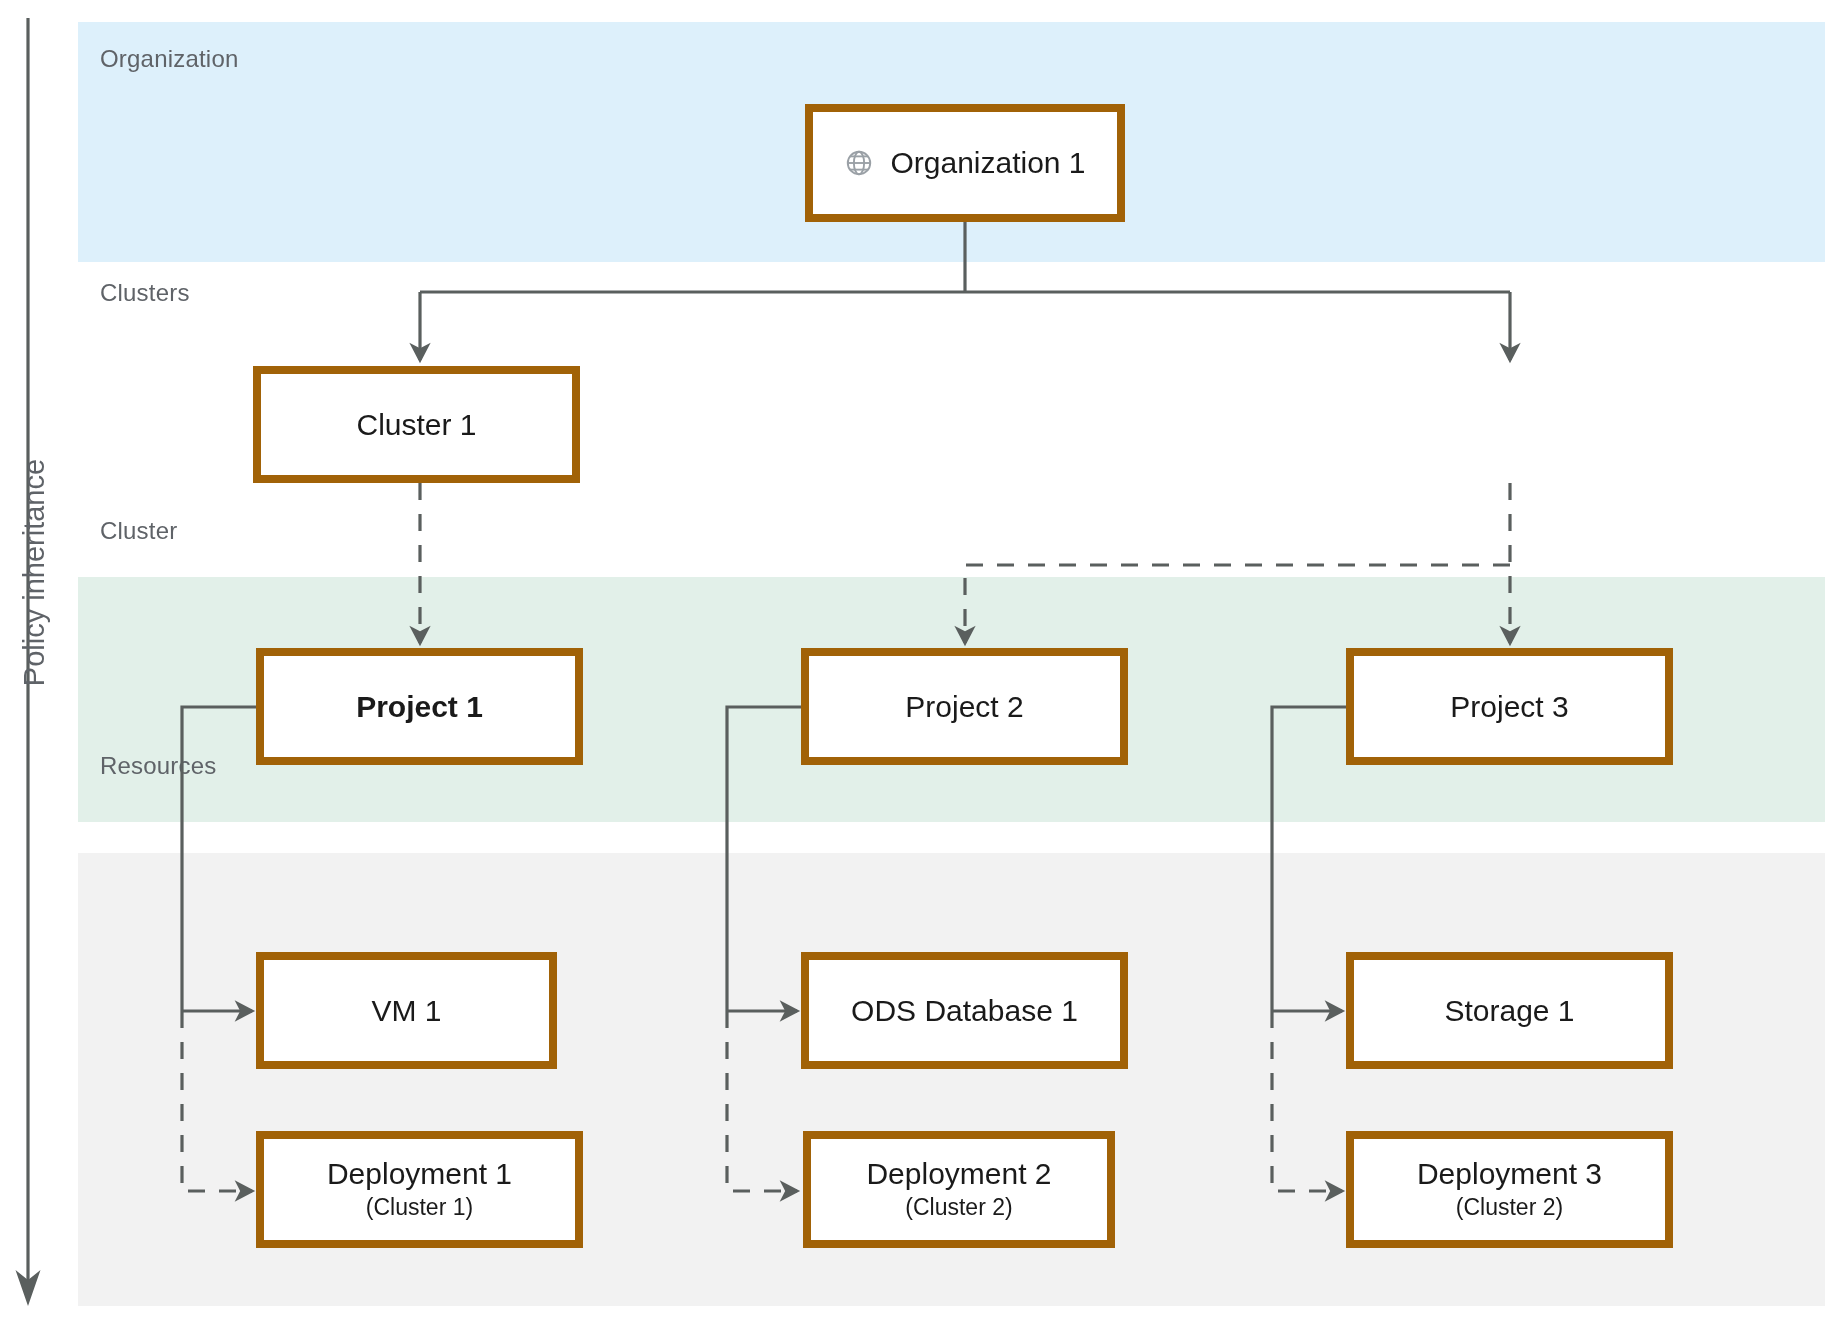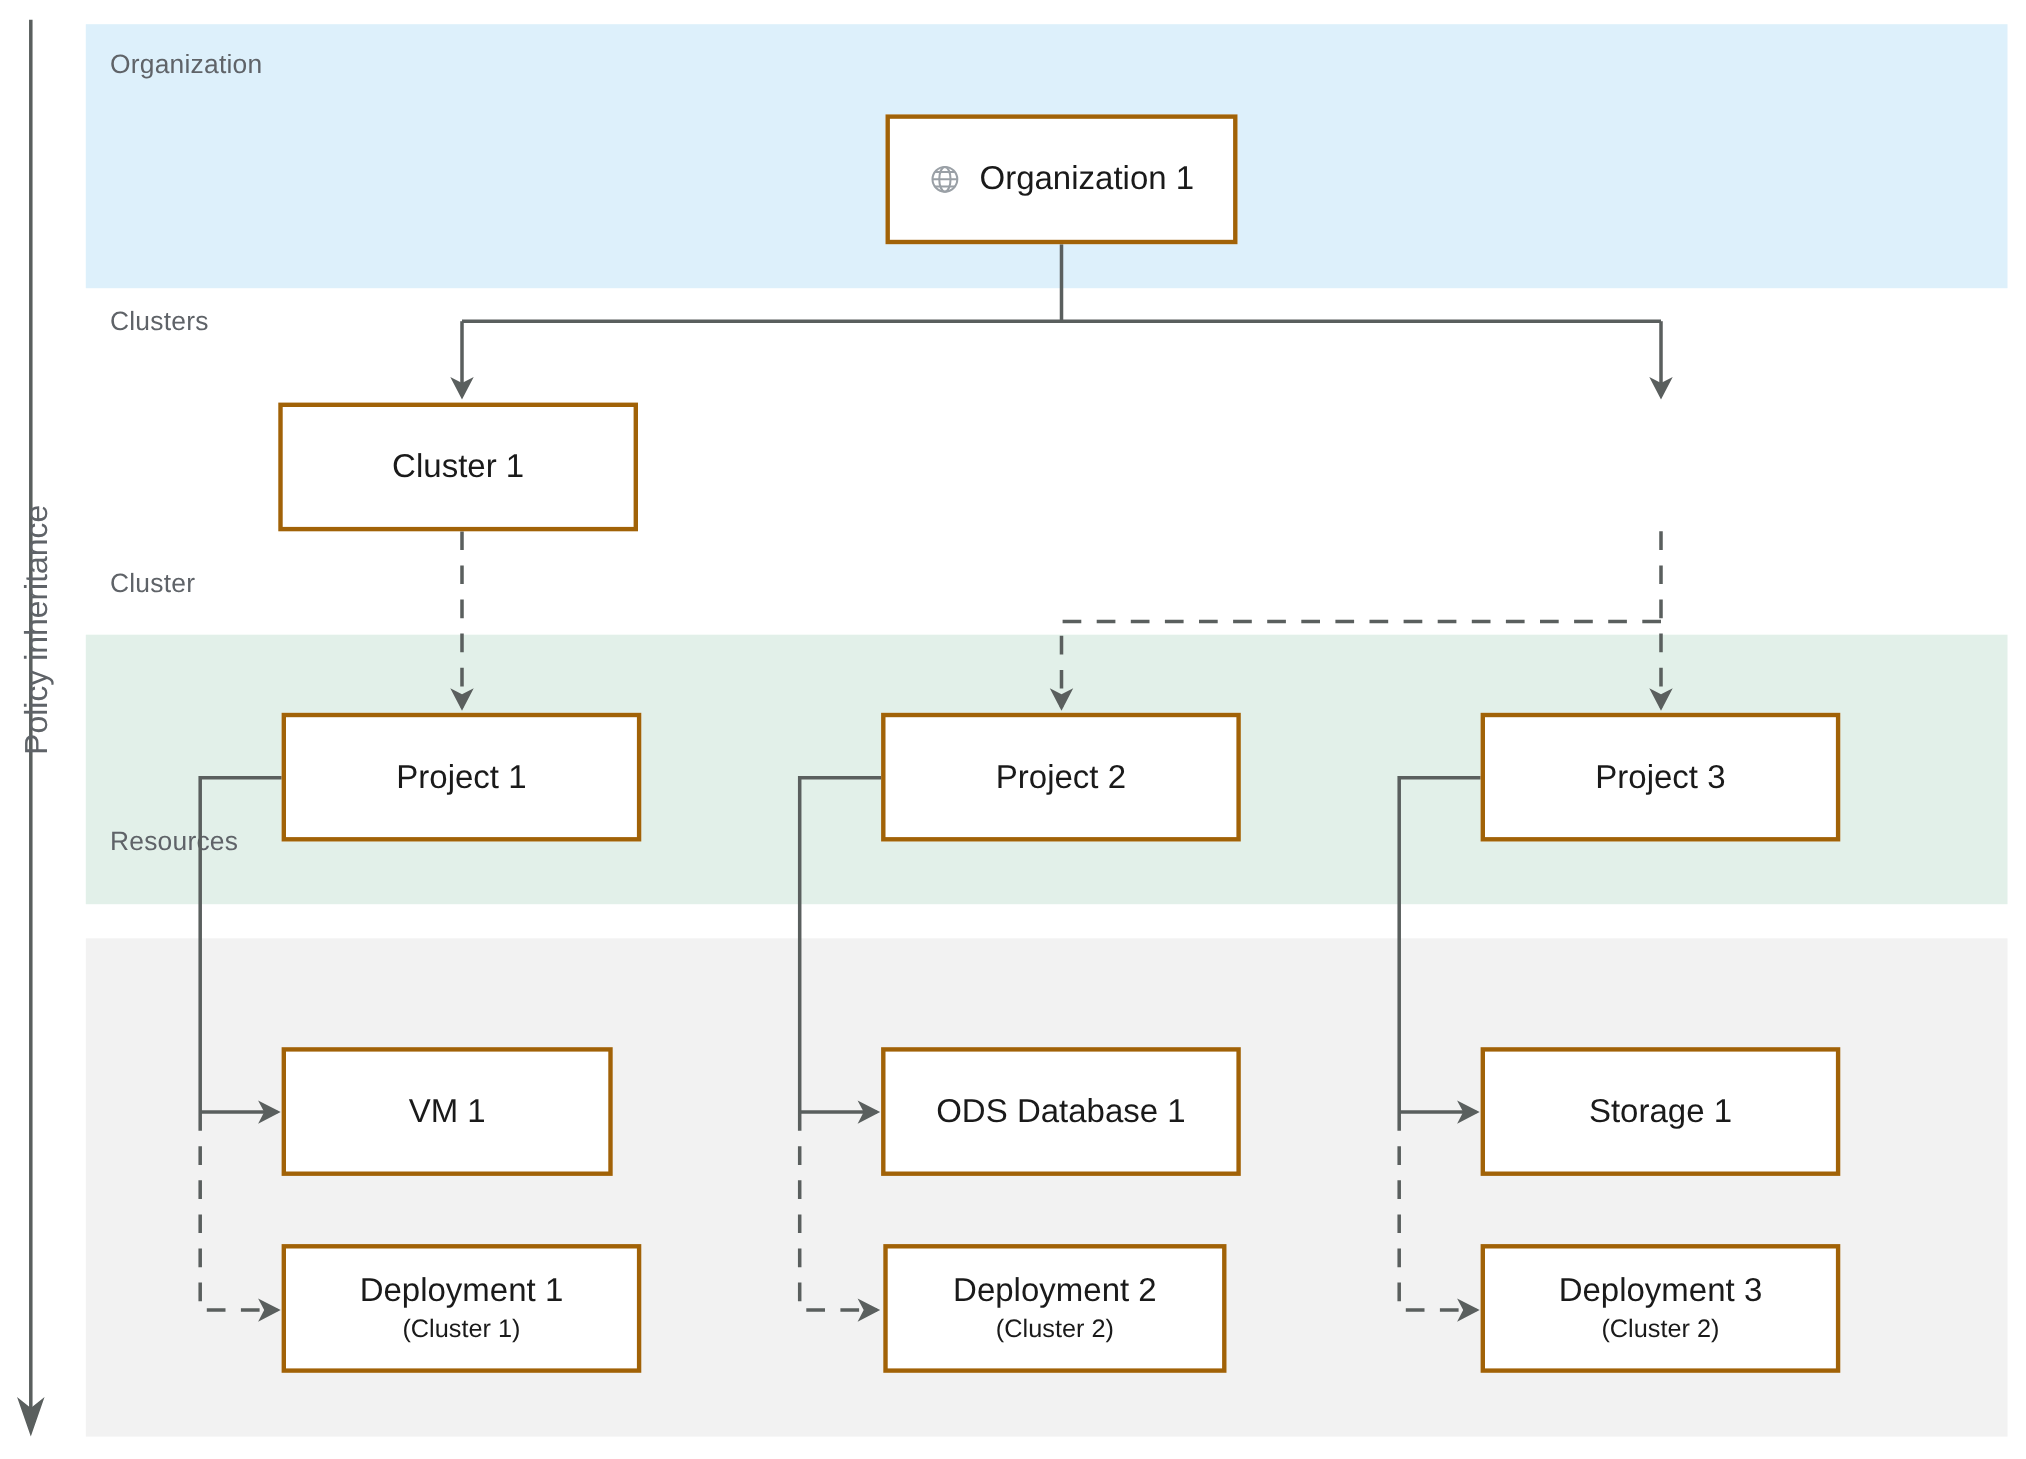--- a/index.html
+++ b/index.html
@@ -23,21 +23,21 @@
     font-size:24px;
     color:#5f6368;
     letter-spacing:0.2px;
     white-space:nowrap;
   }
 
   
   .node{
     position:absolute;
     background:#ffffff;
-    border:4px solid #a16207;
+    border:8px solid #a16207;
     box-sizing:border-box;
     display:flex;
     flex-direction:column;
     align-items:center;
     justify-content:center;
     color:#1a1a1a;
     font-size:30px;
     text-align:center;
   }
   .node .title{display:block;line-height:1.12;}
@@ -132,21 +132,21 @@
         <path d="M4.6 17.3 H19.4"></path>
       </g>
     </svg>
     <span class="title">Organization 1</span>
   </div>
 
   <div class="node" style="left:253px;top:366px;width:327px;height:117px;">
     <span class="title">Cluster 1</span>
   </div>
 
-  <div class="node" style="left:256px;top:648px;width:327px;height:117px;">
+  <div class="node" style="left:256px;top:648px;width:327px;height:117px;font-weight:bold;">
     <span class="title">Project 1</span>
   </div>
   <div class="node" style="left:801px;top:648px;width:327px;height:117px;">
     <span class="title">Project 2</span>
   </div>
   <div class="node" style="left:1346px;top:648px;width:327px;height:117px;">
     <span class="title">Project 3</span>
   </div>
 
   <div class="node" style="left:256px;top:952px;width:301px;height:117px;">

